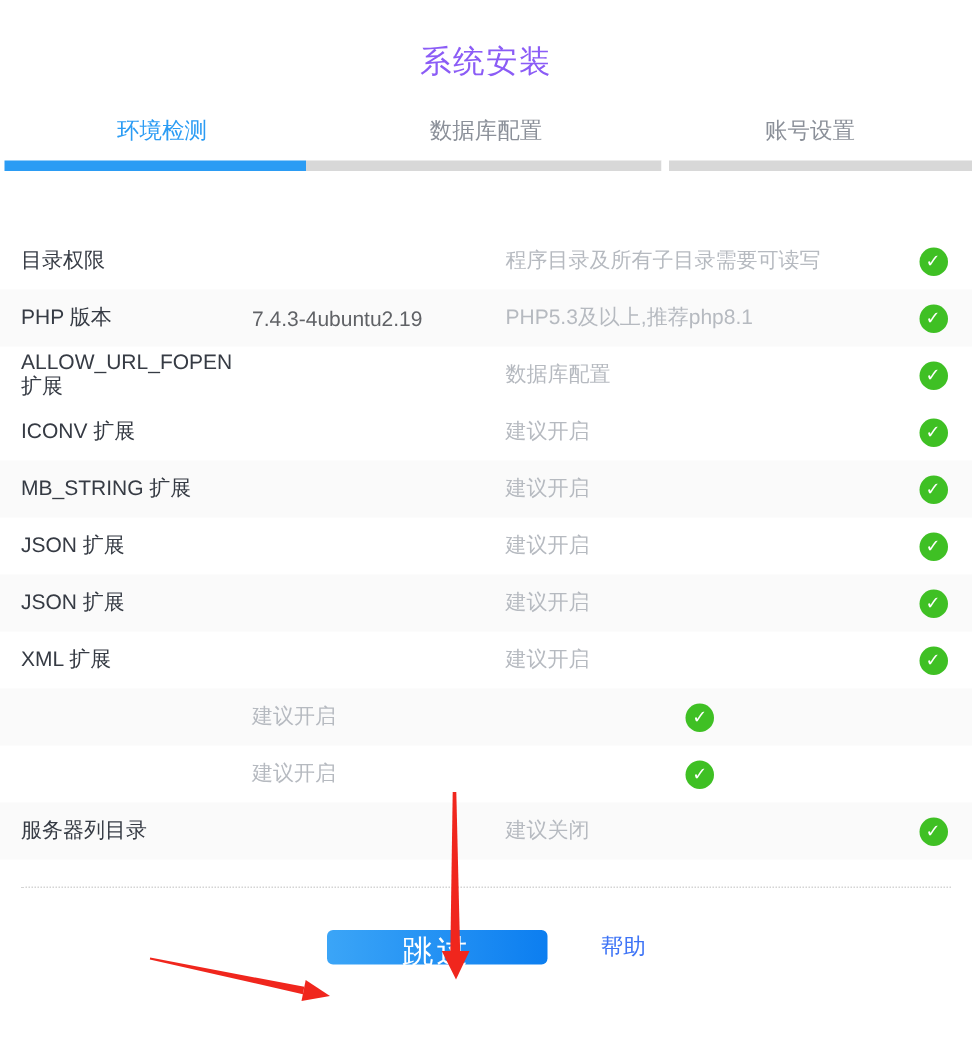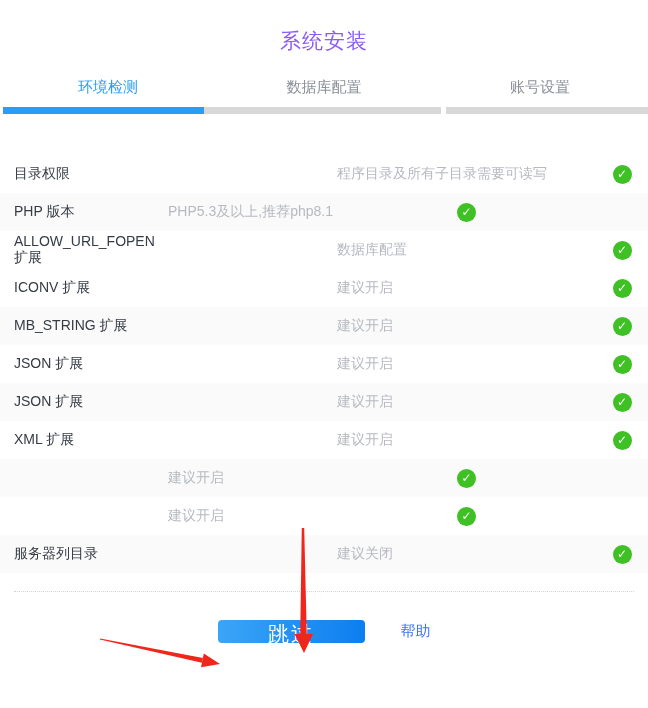--- a/index.html
+++ b/index.html
@@ -92,20 +92,21 @@
       <div class="row-requirement">程序目录及所有子目录需要可读写</div>
 
     </div>
     <div class="status-cell">
       <span class="status-icon ok">✓</span>
     </div>
   </div>
 
   <div class="row alt">
     <div class="row-label">PHP 版本</div>
+    <div class="row-value">7.4.3-4ubuntu2.19</div>
     <div class="row-req-wrap">
       <div class="row-requirement">PHP5.3及以上,推荐php8.1</div>
 
     </div>
     <div class="status-cell">
       <span class="status-icon ok">✓</span>
     </div>
   </div>
 
   <div class="row">

